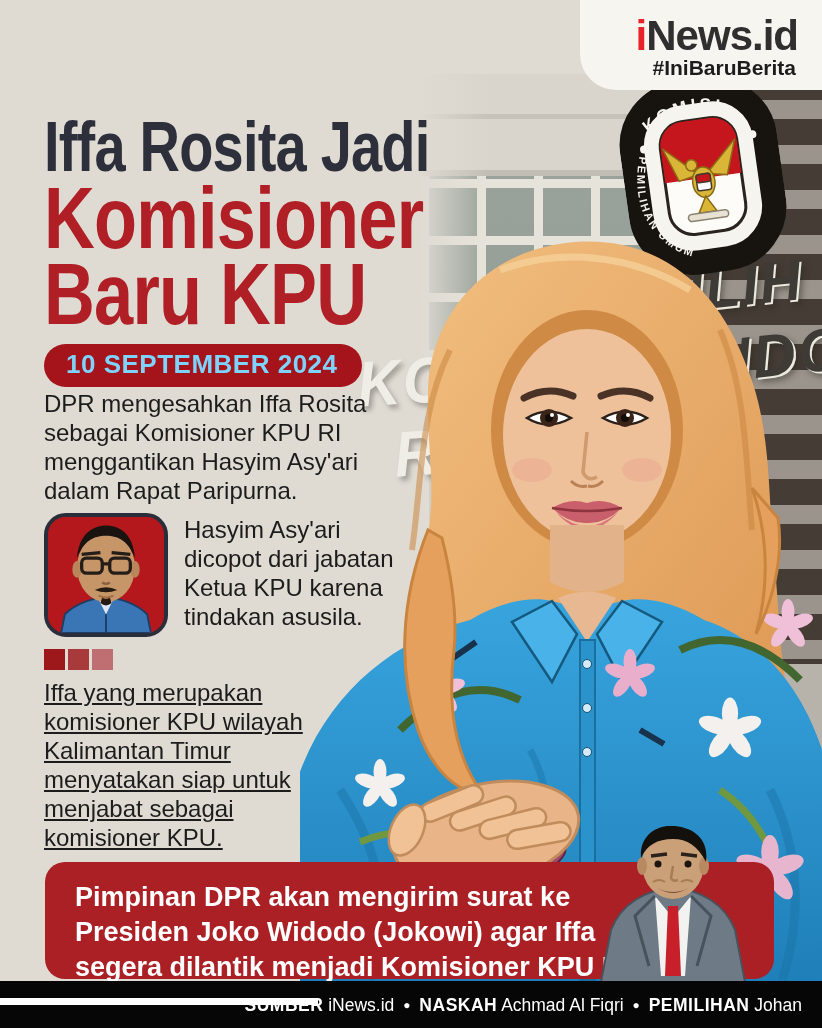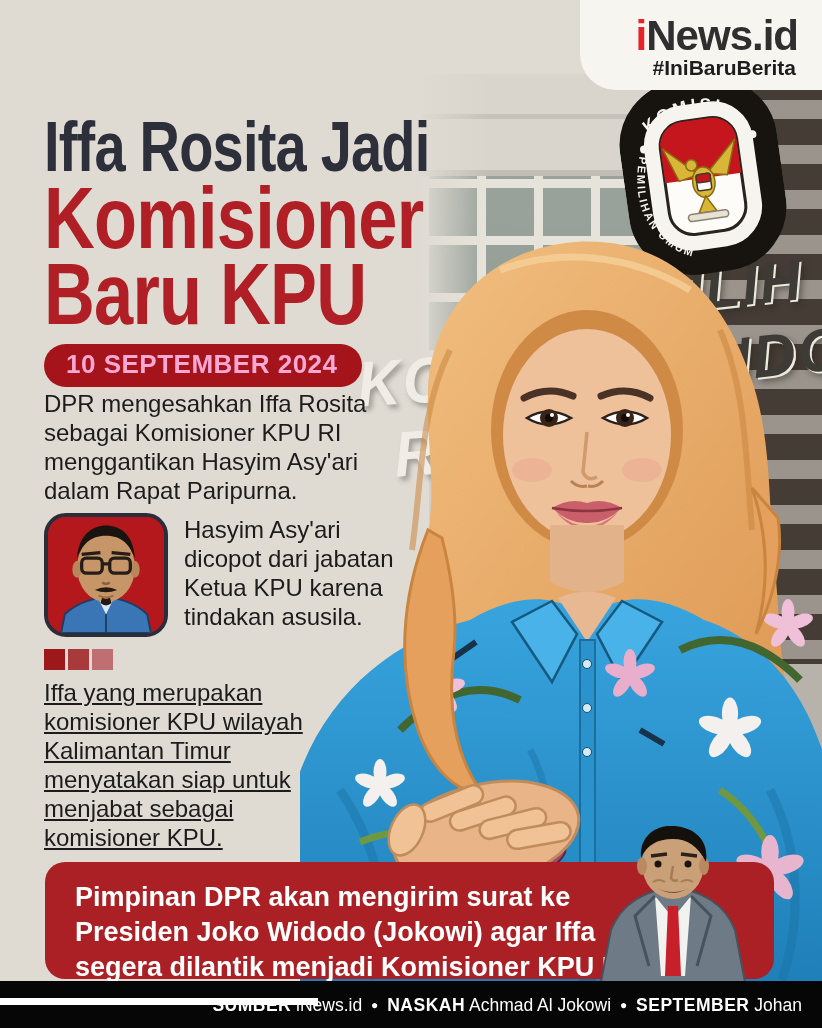--- a/index.html
+++ b/index.html
@@ -45,21 +45,21 @@
     color:#2f2f30;letter-spacing:-1px;}
   .logo-line .red-i{color:#e8232a;}
   .logo-tag{position:absolute;right:26px;top:56px;font-weight:700;font-size:21px;color:#1d1d1d;text-align:center;}
 
   
   .left-col{position:absolute;left:44px;top:114px;width:380px;z-index:4;}
   .t-line{font-weight:800;letter-spacing:-1px;transform:scaleX(.8);transform-origin:left top;
     white-space:nowrap;}
   #title1{font-size:70px;line-height:66px;color:#2d2f3b;}
   #title2,#title3{font-size:88px;line-height:76px;color:#b01f25;}
-  .date-pill{display:inline-block;margin-top:12px;background:#a5131b;color:#f9a8d4;
+  .date-pill{display:inline-block;margin-top:12px;background:#a5131b;color:#7dd3fc;
     font-weight:700;font-size:26px;letter-spacing:.5px;padding:5px 24px 7px 22px;border-radius:24px;}
   .para{margin-top:2px;font-size:24px;line-height:29px;color:#1c1c1c;width:350px;}
   .hasyim-row{margin-top:8px;display:flex;}
   .hasyim-photo{width:116px;height:116px;border:4px solid #2a2d3a;border-radius:22px;
     background:#b5181c;overflow:hidden;flex:none;}
   .hasyim-cap{margin-left:16px;font-size:24px;line-height:29px;color:#1c1c1c;width:210px;padding-top:2px;}
   .squares{margin-top:12px;display:flex;gap:3px;}
   .sq{width:21px;height:21px;}
   .sq1{background:#9c181b;} .sq2{background:#a93a3c;} .sq3{background:#bf6f72;}
   .statement{margin-top:8px;font-size:24px;line-height:29px;color:#1c1c1c;width:300px;text-decoration:underline;}
@@ -306,20 +306,20 @@
     <path d="M 68 56 Q 74 52 80 56 M 96 56 Q 102 52 108 56" stroke="#a67c52" stroke-width="2" fill="none"></path>
   </svg>
 
   <div class="footer">
     <div class="footer-rule"></div>
     <div class="credits">
       <b>SUMBER</b>
       <span>iNews.id</span>
       <span class="dot">●</span>
       <b>NASKAH</b>
-      <span>Achmad Al Jokowi</span>
+      <span>Achmad Al Fiqri</span>
       <span class="dot">●</span>
-      <b>SEPTEMBER</b>
+      <b>PEMILIHAN</b>
       <span>Johan</span>
     </div>
   </div>
 
 </div>
 
 </body></html>

